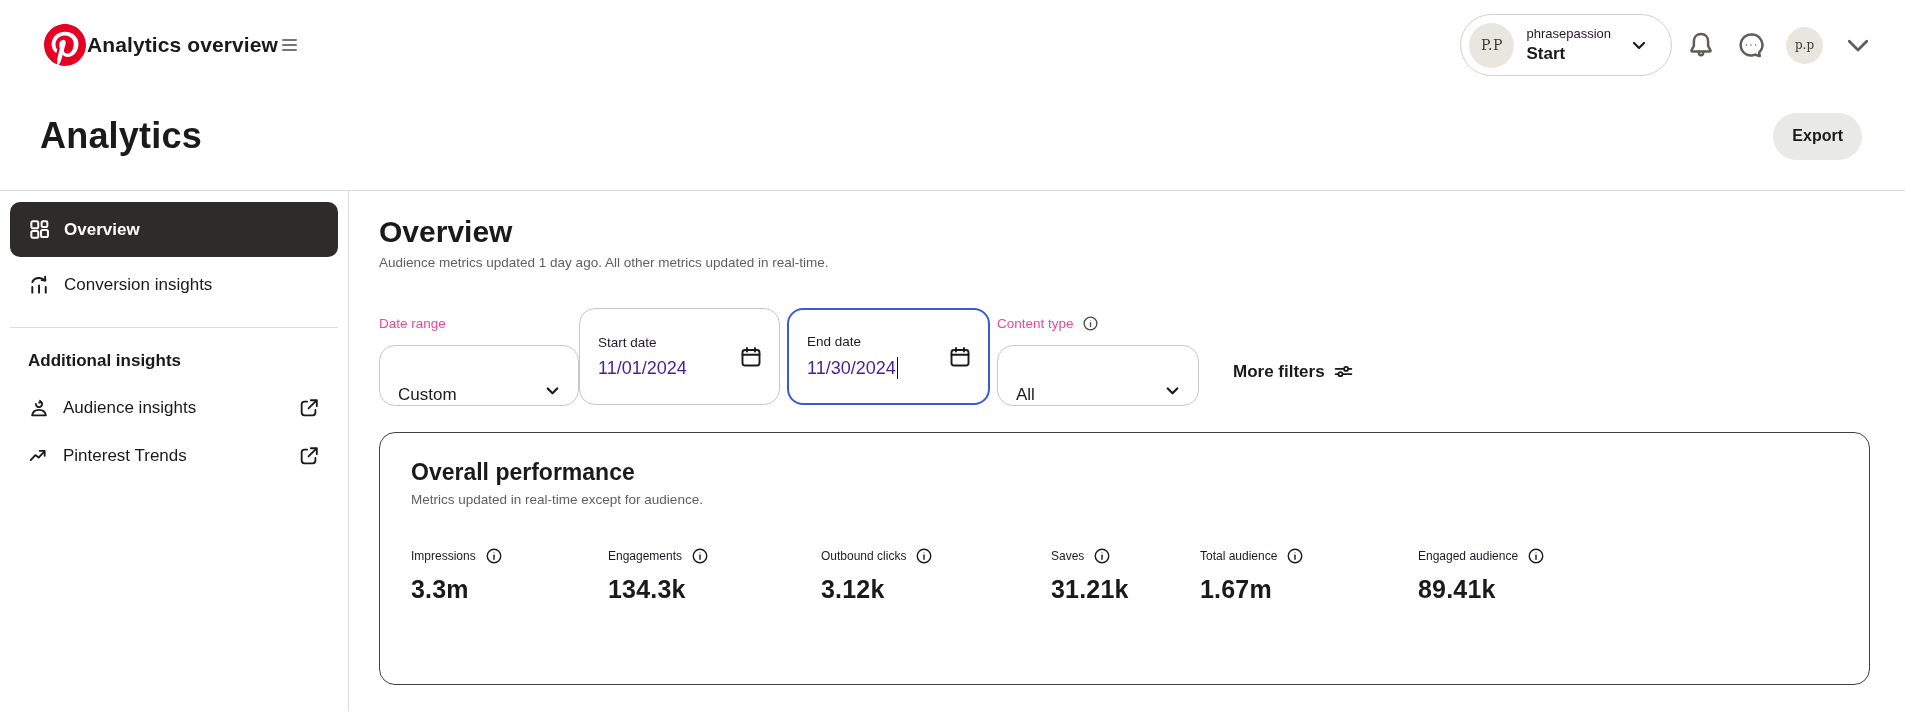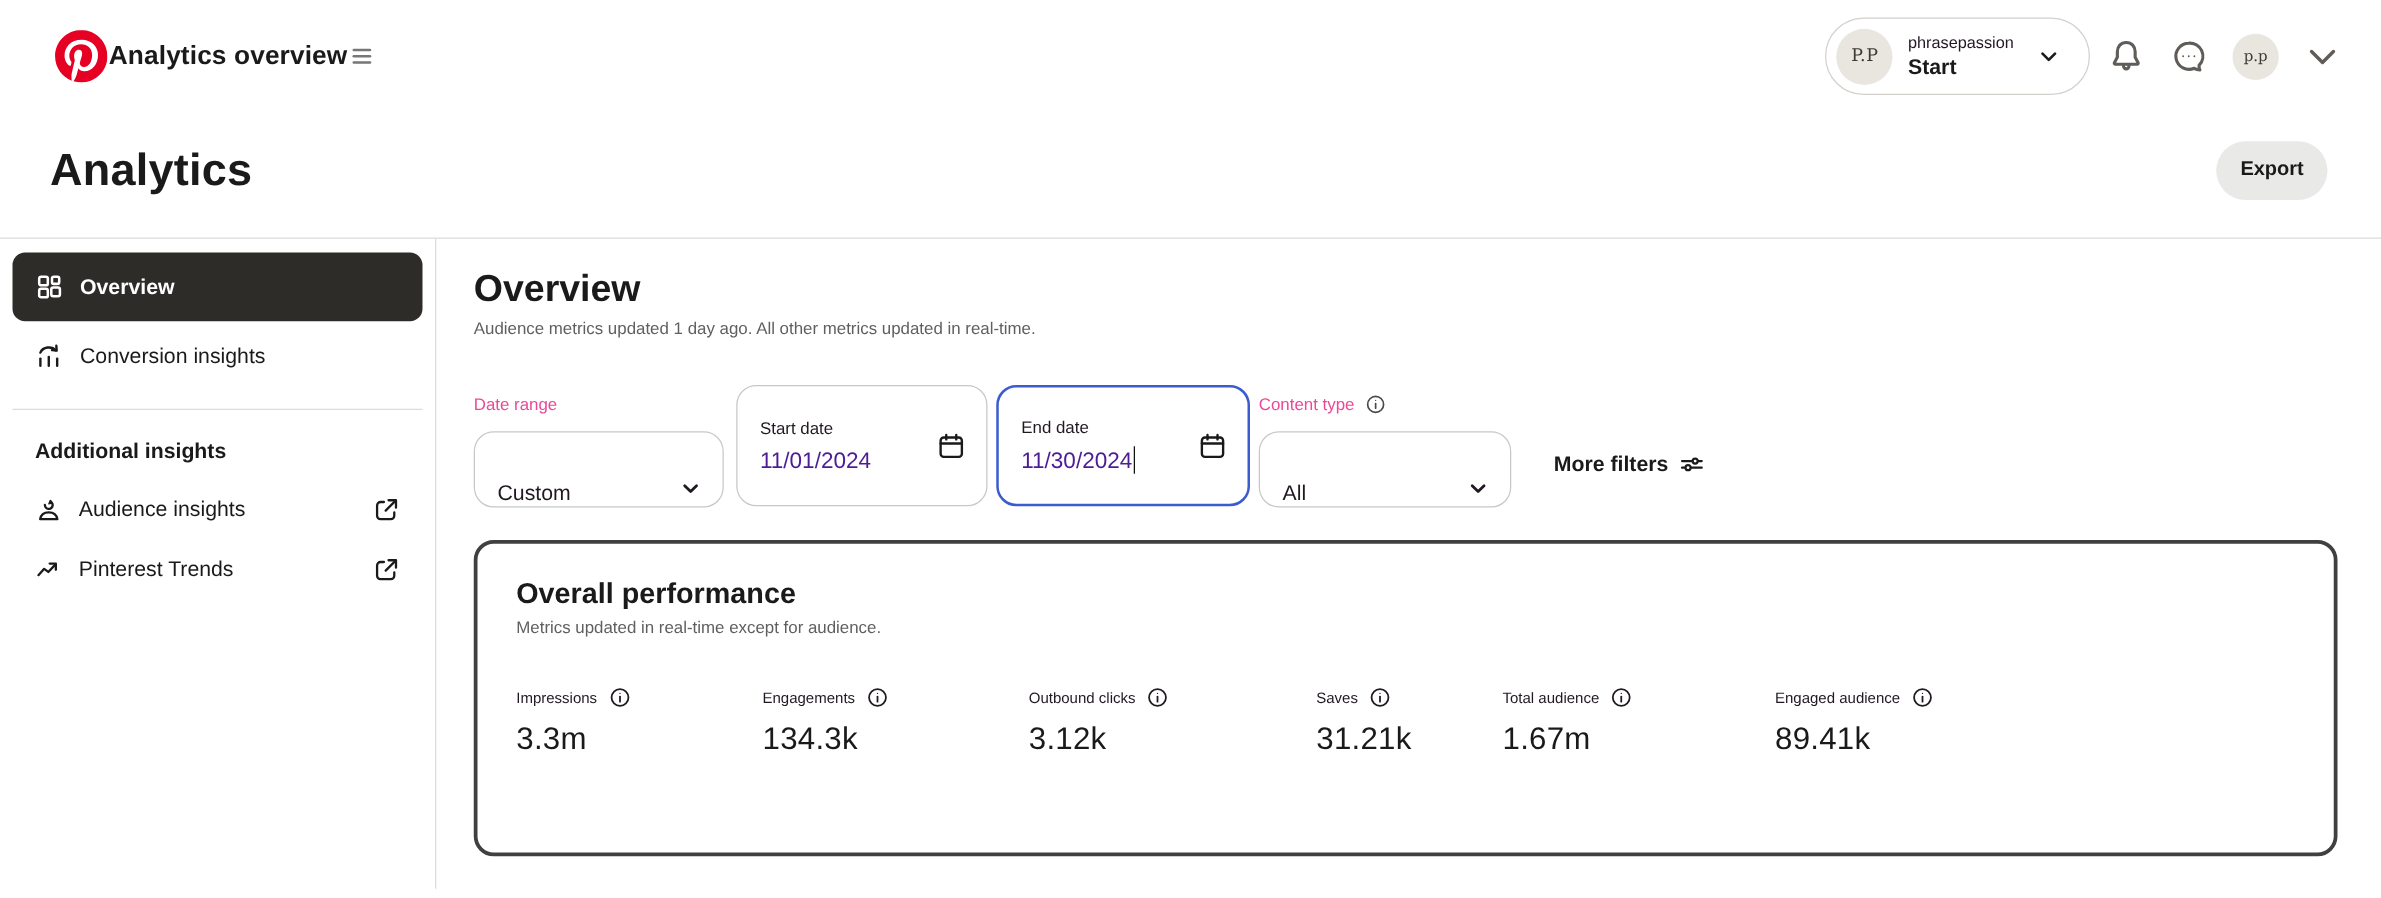--- a/index.html
+++ b/index.html
@@ -70,32 +70,32 @@
                 padding:0 16px 0 18px; cursor:text; }
   .date-field.focused { border:2.5px solid #3a5cd0; }
   .df-texts { display:flex; flex-direction:column; gap:8px; }
   .df-label { font-size:13.5px; color:#211922; }
   .df-value { font-size:18px; color:#4c1d95; display:flex; align-items:center; }
   .caret { display:inline-block; width:1.5px; height:22px; background:#111; margin-left:1px; }
   .more-filters { display:flex; align-items:center; gap:8px; font-size:17px; font-weight:700;
                   margin-left:34px; margin-top:53px; cursor:pointer; white-space:nowrap; }
 
   .w200{width:200px;} .w201{width:201px;} .w203{width:203px;} .w202{width:202px;}
-  .gap10{margin-left:10px;} .gap7{margin-left:7px;}
-
-  
-  .card { margin-top:26px; width:1491px; height:253px; border:3px solid #404040; border-radius:16px;
+  .gap10{} .gap7{margin-left:7px;}
+
+  
+  .card { margin-top:26px; width:1491px; height:253px; border:1px solid #404040; border-radius:16px;
           padding:26px 30px 0 31px; background:#fff; }
   .card-title { font-size:23px; font-weight:800; }
   .card-sub { font-size:13.5px; color:#5f5f5f; margin-top:6px; }
   .metrics { display:flex; margin-top:40px; }
   .metric { display:flex; flex-direction:column; }
   .m0{width:197px;} .m1{width:213px;} .m2{width:230px;} .m3{width:149px;} .m4{width:218px;}
   .metric-label { display:flex; align-items:center; gap:9px; font-size:12px; color:#211922; }
-  .metric-value { font-size:25px; font-weight:400; margin-top:10px; letter-spacing:.2px; }
+  .metric-value { font-size:25px; font-weight:700; margin-top:10px; letter-spacing:.2px; }
   .info-btn { background:none; border:none; padding:0; color:#211922; display:flex; cursor:pointer; }
 </style>
 </head>
 <body>
 
 <div class="app">
 
   <header class="topbar">
     <div class="topbar-left">
       <button class="logo-btn">

